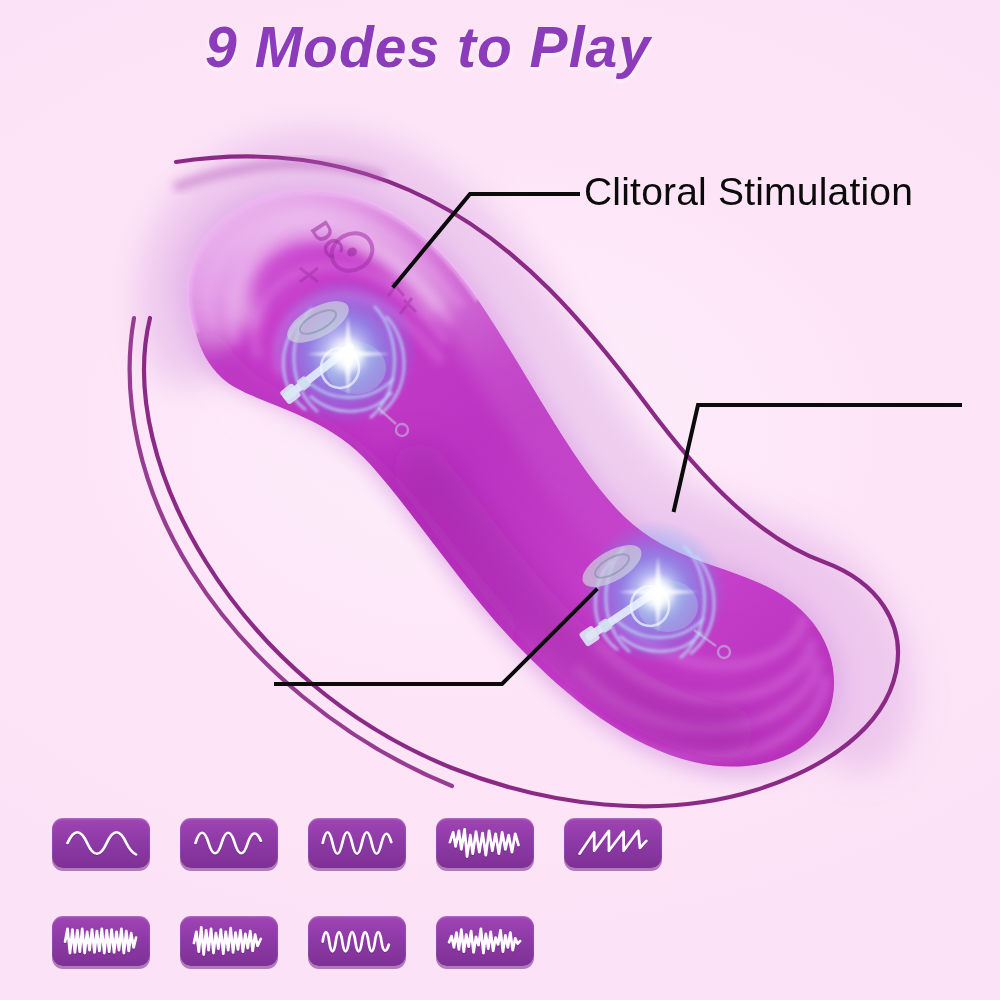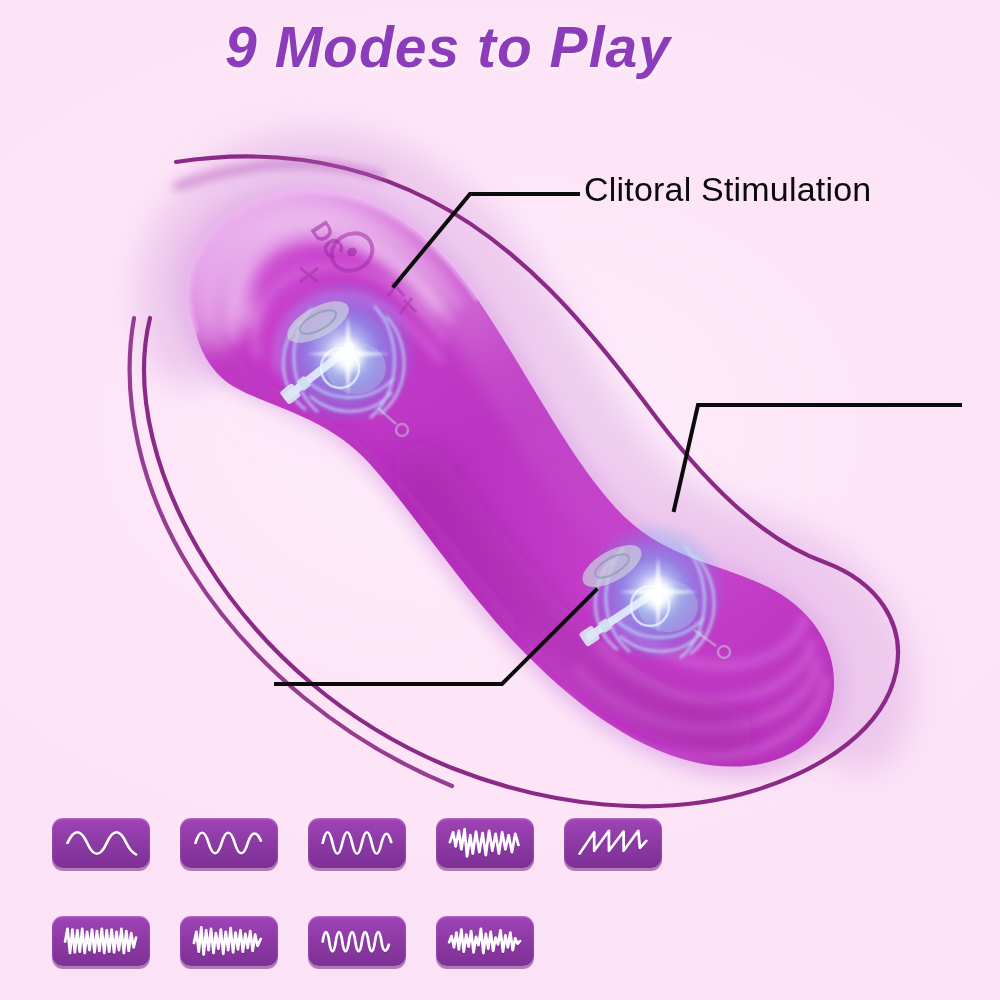--- a/index.html
+++ b/index.html
@@ -19,31 +19,30 @@
   #title{
     position:absolute;left:0;top:14px;width:856px;
     text-align:center;
     font-size:57px;
     font-weight:bold;
     font-style:italic;
     letter-spacing:1px;
     color:#8c3cba;
     text-shadow:0 2px 5px rgba(255,255,255,.9);
     white-space:nowrap;
-    margin-left:20px;
   }
 
   
   #art{position:absolute;left:0;top:0;width:1000px;height:1000px;}
 
   
   .callout{
     position:absolute;
     color:#0b0b0b;
-    font-size:34px;
+    font-size:39px;
     font-weight:400;
     white-space:nowrap;
     letter-spacing:.2px;
   }
   #lbl-clitoral{left:584px;top:170px;}
   #lbl-vagina{left:686px;top:362px;}
   #lbl-motor{left:48px;top:662px;}
 
   
   #modes{position:absolute;left:0;top:800px;width:1000px;height:190px;}

